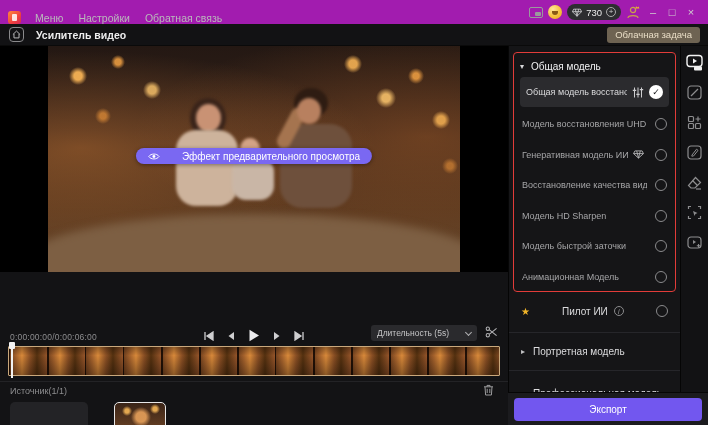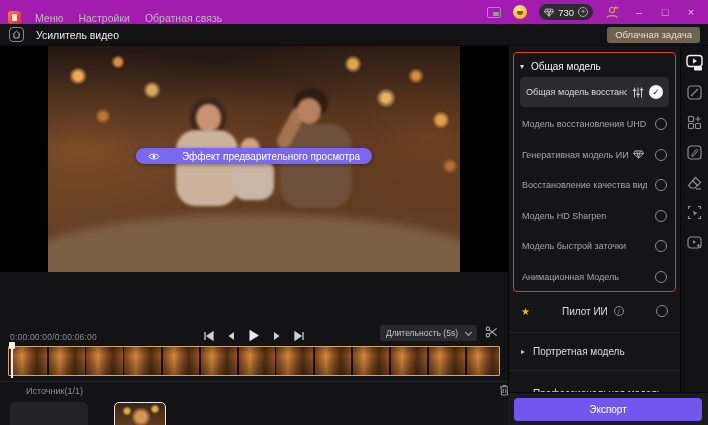--- a/index.html
+++ b/index.html
@@ -9,41 +9,41 @@
 
   
   #titlebar { position:absolute; left:0; top:0; width:708px; height:24px; background:#a21caf;
     display:flex; align-items:flex-end; }
   .logo { width:13px; height:13px; margin-left:8px; border-radius:3px;
     background:linear-gradient(135deg,#ff8a3d 0%,#f0403f 60%,#d42a52 100%); position:relative; }
   .logo::after { content:""; position:absolute; left:4px; top:3px; width:5px; height:7px;
     background:#fff; border-radius:1px; opacity:.85; }
   .menu-items { display:flex; gap:15px; margin-left:14px; }
   .menu-item { font-size:10.5px; color:#b9b9bb; cursor:default; }
-  .tb-right { margin-left:auto; display:flex; align-items:center; gap:12px; padding-right:10px; }
+  .tb-right { margin-left:auto; display:flex; align-items:center; gap:5px; padding-right:10px; }
   .pip-ic { width:14px; height:11px; border:1px solid #9a9a9c; border-radius:2px; position:relative; }
   .pip-ic::after { content:""; position:absolute; right:1px; bottom:1px; width:6px; height:4px; background:#9a9a9c; border-radius:1px; }
   .promo-ic { width:14px; height:14px; border-radius:50%;
     background:radial-gradient(circle at 35% 30%, #ffe59a 0%, #f6c23c 55%, #e8a81e 100%); position:relative; }
   .promo-ic::after { content:""; position:absolute; left:4px; top:6px; width:6px; height:4px;
     border-radius:0 0 6px 6px; background:#8a5a14; }
   .credits-pill { height:16px; display:flex; align-items:center; gap:4px; padding:0 5px;
     background:#2d2d30; border-radius:9px; }
   .credits-val { font-size:9.5px; color:#ececec; }
   .plus-circ { width:10px; height:10px; border:1px solid #aaa; border-radius:50%; color:#ccc;
     font-size:8px; line-height:8px; text-align:center; }
   .avatar { width:15px; height:15px; position:relative; }
   .win-btn { font-size:11px; color:#cfcfcf; width:14px; text-align:center; line-height:24px; }
 
   
   #header { position:absolute; left:0; top:24px; width:708px; height:22px; background:#121214;
     display:flex; align-items:center; border-bottom:1px solid #0a0a0a; }
   .home-btn { width:15px; height:15px; margin-left:9px; border:1px solid #8a8a8c; border-radius:4px;
     display:flex; align-items:center; justify-content:center; }
-  .page-title { margin-left:12px; font-size:10.5px; font-weight:normal; color:#ededee; }
+  .page-title { margin-left:12px; font-size:10.5px; font-weight:bold; color:#ededee; }
   .cloud-task-btn { margin-left:auto; margin-right:8px; height:16px; padding:0 8px;
     background:#6e6352; border-radius:3px; font-size:9.5px; color:#e9ddc6; display:flex; align-items:center; }
 
   
   #left { position:absolute; left:0; top:46px; width:508px; height:379px; background:#131315; }
 
   #video-area { position:absolute; left:0; top:0; width:508px; height:226px; background:#000; overflow:hidden; }
   #video-scene { position:absolute; left:48px; top:0; width:412px; height:226px; overflow:hidden;
     background:
       radial-gradient(circle at 30px 30px, rgba(255,185,87,.9) 0 4px, rgba(255,185,87,0) 9px),
@@ -75,41 +75,41 @@
     box-shadow:0 1px 4px rgba(0,0,0,.4); white-space:nowrap; }
   #preview-btn span { font-size:10px; color:#fff; }
 
   
   #controls { position:absolute; left:0; top:272px; width:508px; height:24px; background:#131315;
     display:flex; align-items:flex-end; }
   .timecode { margin-left:10px; font-size:8.5px; color:#8d8d8f; letter-spacing:.2px; }
   .transport { position:absolute; left:50%; transform:translateX(-50%); display:flex; align-items:center; gap:13px; }
   .tr-btn { display:flex; align-items:center; justify-content:center; }
   .ctr-right { margin-left:auto; display:flex; align-items:center; gap:8px; padding-right:10px; }
-  .dur-dd { height:16px; padding:0 6px; background:#2a2a2d; border-radius:3px; display:flex; align-items:center; gap:8px; }
+  .dur-dd { height:16px; padding:0 6px; background:#2a2a2d; border-radius:3px; display:flex; align-items:center; gap:17px; }
   .dur-dd span { font-size:8.5px; color:#c4c4c6; }
   .chev { width:5px; height:5px; border-right:1px solid #b0b0b2; border-bottom:1px solid #b0b0b2;
     transform:rotate(45deg); margin-top:-2px; }
 
   
   #filmstrip-wrap { position:absolute; left:8px; top:298px; width:492px; height:32px; }
   #filmstrip { position:absolute; left:0; top:2px; width:492px; height:30px;
     border:1px solid #c9a87c; border-radius:1px;
     background:
       linear-gradient(180deg, rgba(0,0,0,.3) 0%, rgba(0,0,0,0) 30%, rgba(0,0,0,.35) 100%),
       repeating-linear-gradient(90deg, rgba(20,8,2,.85) 0 1.5px, rgba(20,8,2,0) 1.5px 38px),
       repeating-linear-gradient(90deg,
         #6b3c1c 0px, #a5622c 7px, #d8893a 13px, #8a4f24 21px, #53300f 28px, #96552a 38px); }
   #playhead { position:absolute; left:0; top:-2px; width:9px; height:36px; z-index:3; }
   #playhead .ph-handle { position:absolute; left:1px; top:0; width:6px; height:7px; background:#f2f2f2; border-radius:1px; }
   #playhead .ph-line { position:absolute; left:3px; top:6px; width:2px; height:30px; background:#f2f2f2; }
 
   
   #src-divider { position:absolute; left:0; top:335px; width:508px; height:1px; background:#232326; }
-  .src-head { position:absolute; left:16px; top:338px; width:508px; height:14px; display:flex; align-items:center; }
+  .src-head { position:absolute; left:0; top:338px; width:508px; height:14px; display:flex; align-items:center; }
   .src-label { margin-left:10px; font-size:9px; color:#8d8d8f; }
   .trash-btn { margin-left:auto; margin-right:14px; }
   .add-tile { position:absolute; left:10px; top:356px; width:78px; height:58px; background:#232326;
     border-radius:5px; display:flex; align-items:center; justify-content:center; }
   .add-plus { font-size:19px; color:#e4e4e6; font-weight:300; }
   .thumb-tile { position:absolute; left:114px; top:356px; width:52px; height:58px; border:1px solid #e8e8e8;
     border-radius:5px; overflow:hidden;
     background:
       radial-gradient(circle at 12px 8px, rgba(255,190,90,.85) 0 2px, rgba(255,190,90,0) 5px),
       radial-gradient(circle at 40px 6px, rgba(255,190,90,.85) 0 2px, rgba(255,190,90,0) 5px),

